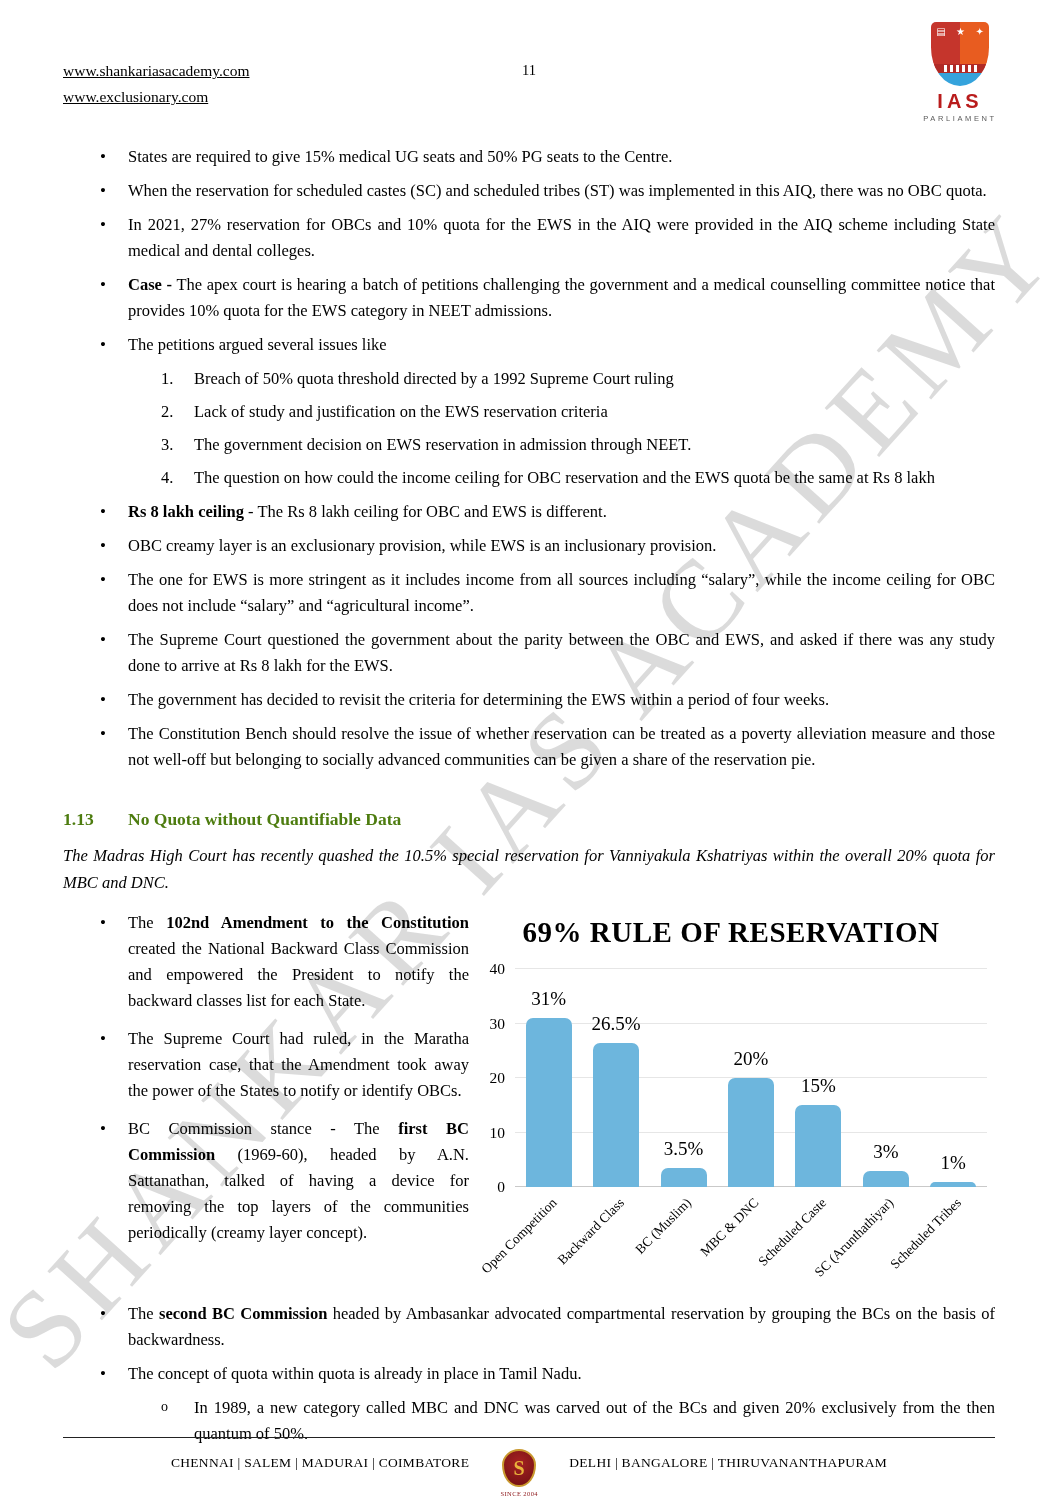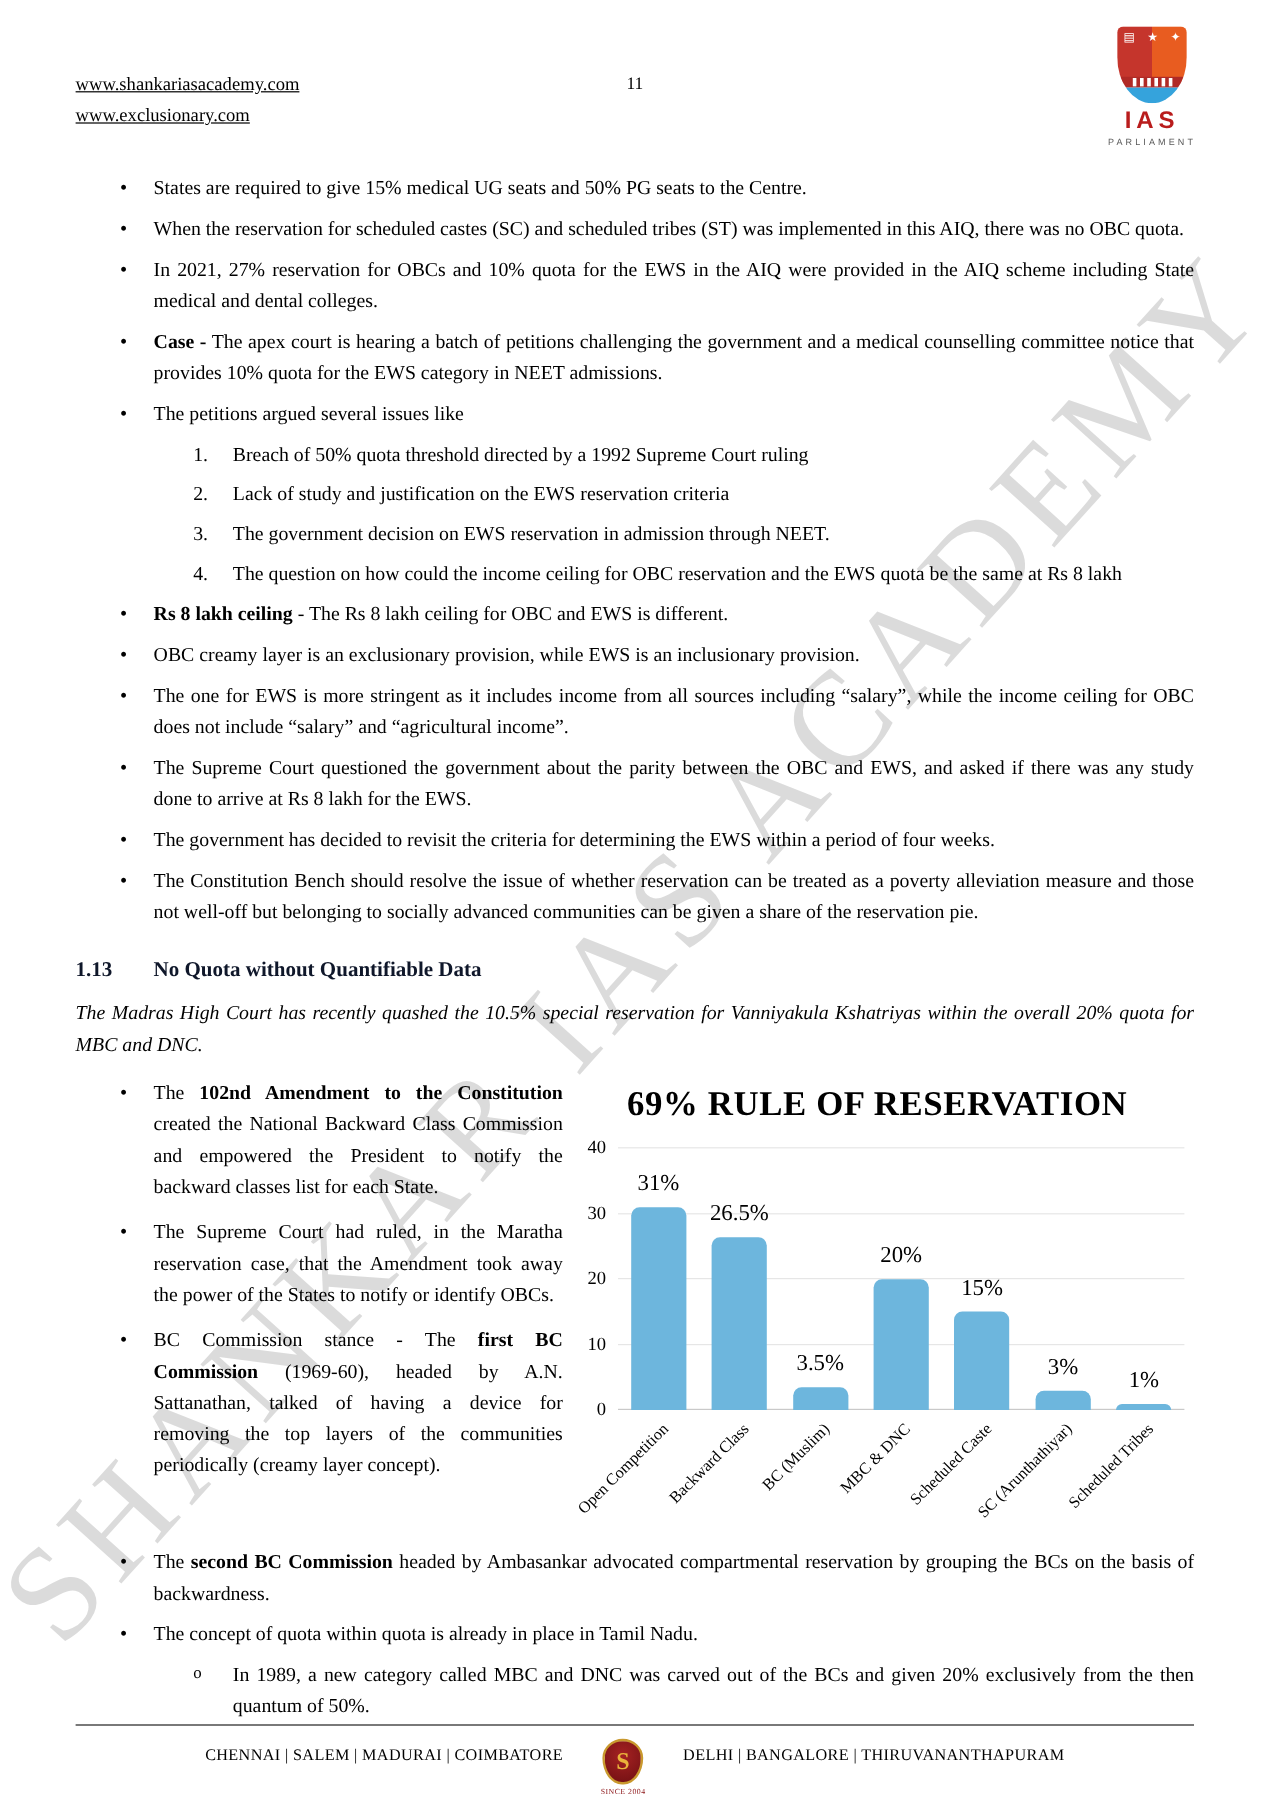--- a/index.html
+++ b/index.html
@@ -46,22 +46,22 @@
                 font-size:16.5px; line-height:26px; text-align:justify; }
   .blist > li::before { content:"•"; position:absolute; left:37px; top:0; font-size:17px; }
   .nlist { list-style:none; margin-bottom:8px; }
   .nlist > li { position:relative; padding-left:131px; margin-bottom:7px;
                 font-size:16.5px; line-height:26px; text-align:justify; }
   .nlist > li .num { position:absolute; left:98px; top:0; }
   .sublist { list-style:none; margin-top:2px; }
   .sublist > li { position:relative; padding-left:131px; margin-bottom:7px;
                   font-size:16.5px; line-height:26px; text-align:justify; }
   .sublist > li::before { content:"o"; position:absolute; left:98px; top:-1px; font-size:14px; }
-  .sec-head { display:flex; color:#0f172a; font-weight:bold; font-size:17.5px;
-              margin:24px 0 12px 0; }
+  .sec-head { display:flex; color:#4d7c0f; font-weight:bold; font-size:17.5px;
+              margin:36px 0 12px 0; }
   .sec-num { width:65px; }
   .intro { font-style:italic; font-size:16.5px; line-height:27px; text-align:justify; margin-bottom:14px; }
   .two-col { display:flex; gap:6px; margin-top:6px; }
   .col-left { width:406px; }
   .col-left > .blist > li { margin-bottom:12px; }
   .col-right { width:512px; padding-top:4px;font-family:Liberation Serif, serif; }
   
   .chart-title { font-size:29px; font-weight:bold; text-align:center; letter-spacing:0.5px;
                  margin:2px 0 20px 0; }
   .plot { position:relative; height:218px; margin-left:40px; }

